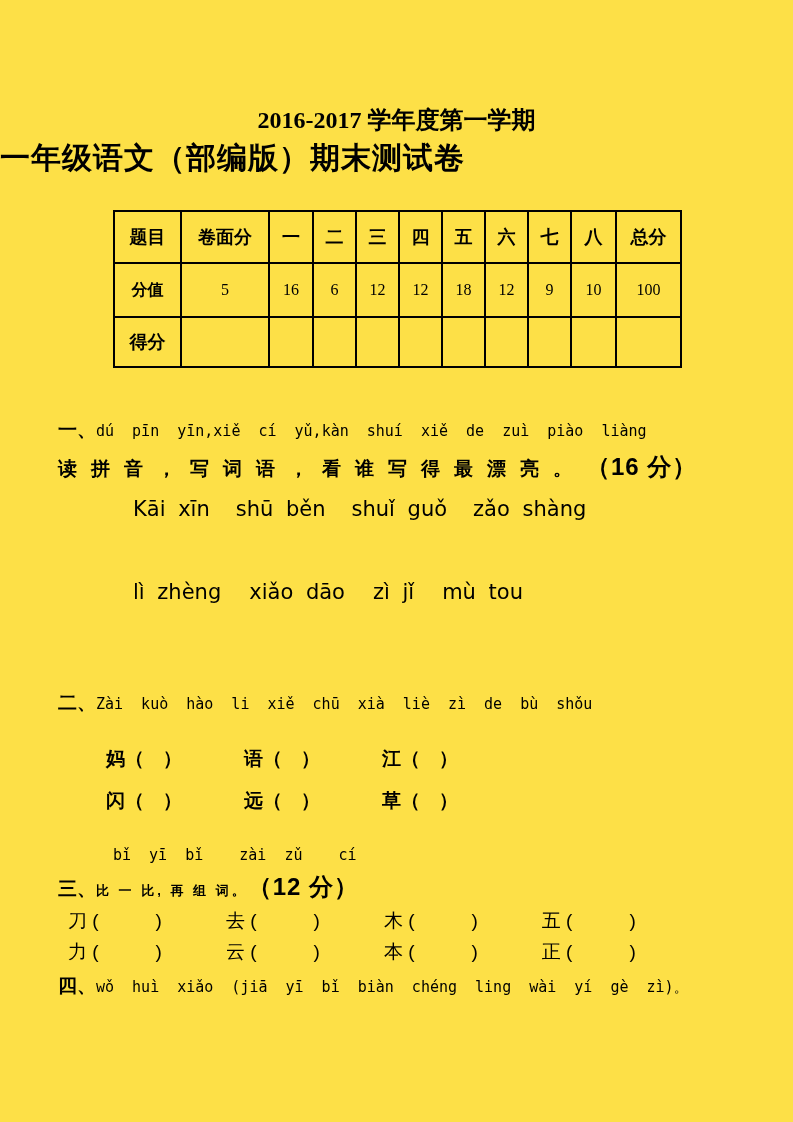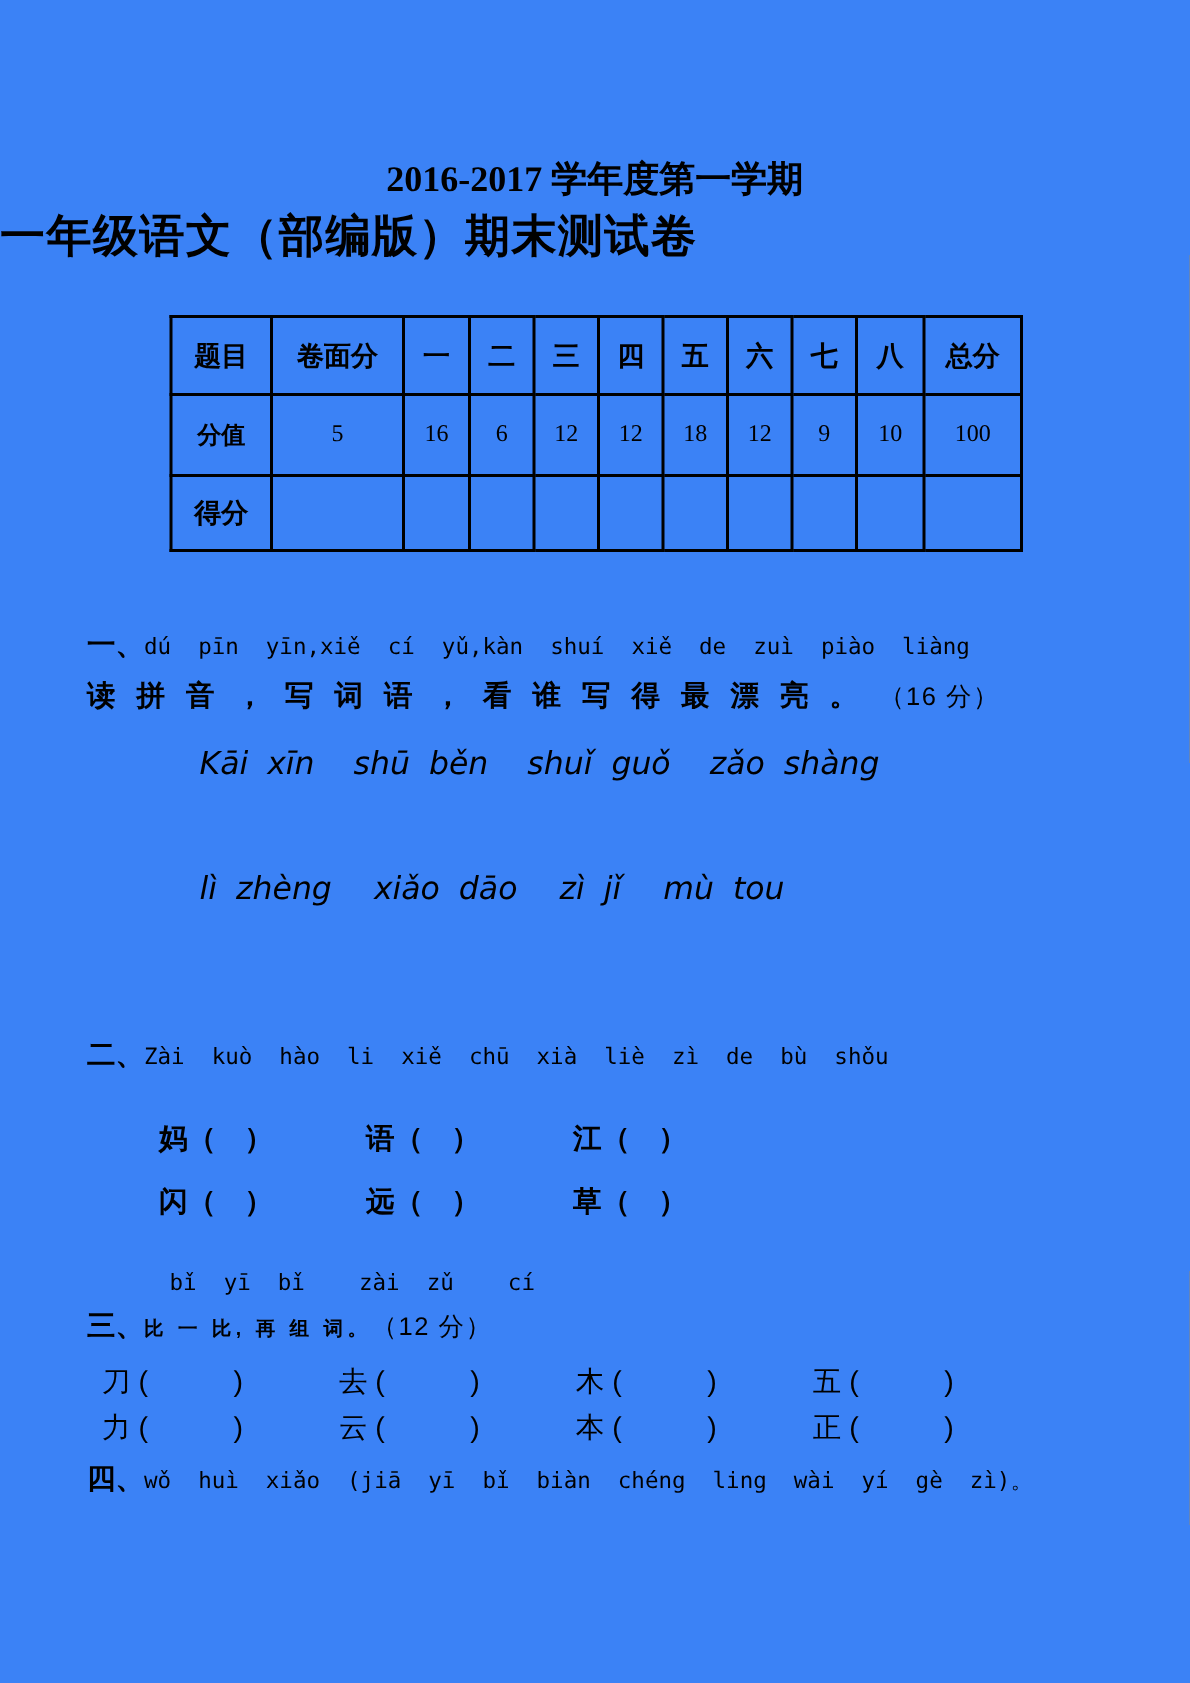--- a/index.html
+++ b/index.html
@@ -1,20 +1,20 @@
 <!DOCTYPE html>
 <html><head>
 <meta charset="utf-8">
 <style>
   html,body{margin:0;padding:0;background:#888;}
   .page{
     position:relative;
     width:793px;height:1122px;
     margin:0 auto;
-    background:#3b82f6;
+    background:#fde047;
     color:#000;
     font-family:"Liberation Sans",sans-serif;
     overflow:hidden;
   }
   .abs{position:absolute;}
   .pre{white-space:pre;}
 
   
   .title1{
     top:106px;left:0;width:100%;
@@ -45,27 +45,27 @@
   
   .qnum{font-weight:bold;font-size:19px;}
   .pymono{
     font-family:"DejaVu Sans Mono",monospace;
     font-size:15px;word-spacing:9px;
   }
   .q1-line1{top:417px;left:58px;}
   .q1-line2{top:451px;left:58px;}
   .hanzi-spread{font-weight:bold;font-size:19px;letter-spacing:14px;}
   .hanzi-spread2{font-weight:bold;font-size:19px;letter-spacing:16px;}
-  .points{font-weight:normal;font-size:17px;letter-spacing:1px;}
+  .points{font-weight:bold;font-size:24px;letter-spacing:1px;}
 
   
   .pyword-row{
     display:flex;align-items:flex-start;
     font-family:"DejaVu Sans",sans-serif;
-    font-size:21px;word-spacing:6px;font-style:italic;
+    font-size:21px;word-spacing:6px;
   }
   .q1-words1{top:497px;left:133px;gap:26px;}
   .q1-words2{top:580px;left:133px;gap:28px;}
 
   .q2-line1{top:666px;left:58px;margin-top:24px;}
   .q2-line2{top:701px;left:113px;}
 
   
   .charrow{display:flex;align-items:flex-start;font-size:19px;}
   .charrow.bold{font-weight:bold;}

